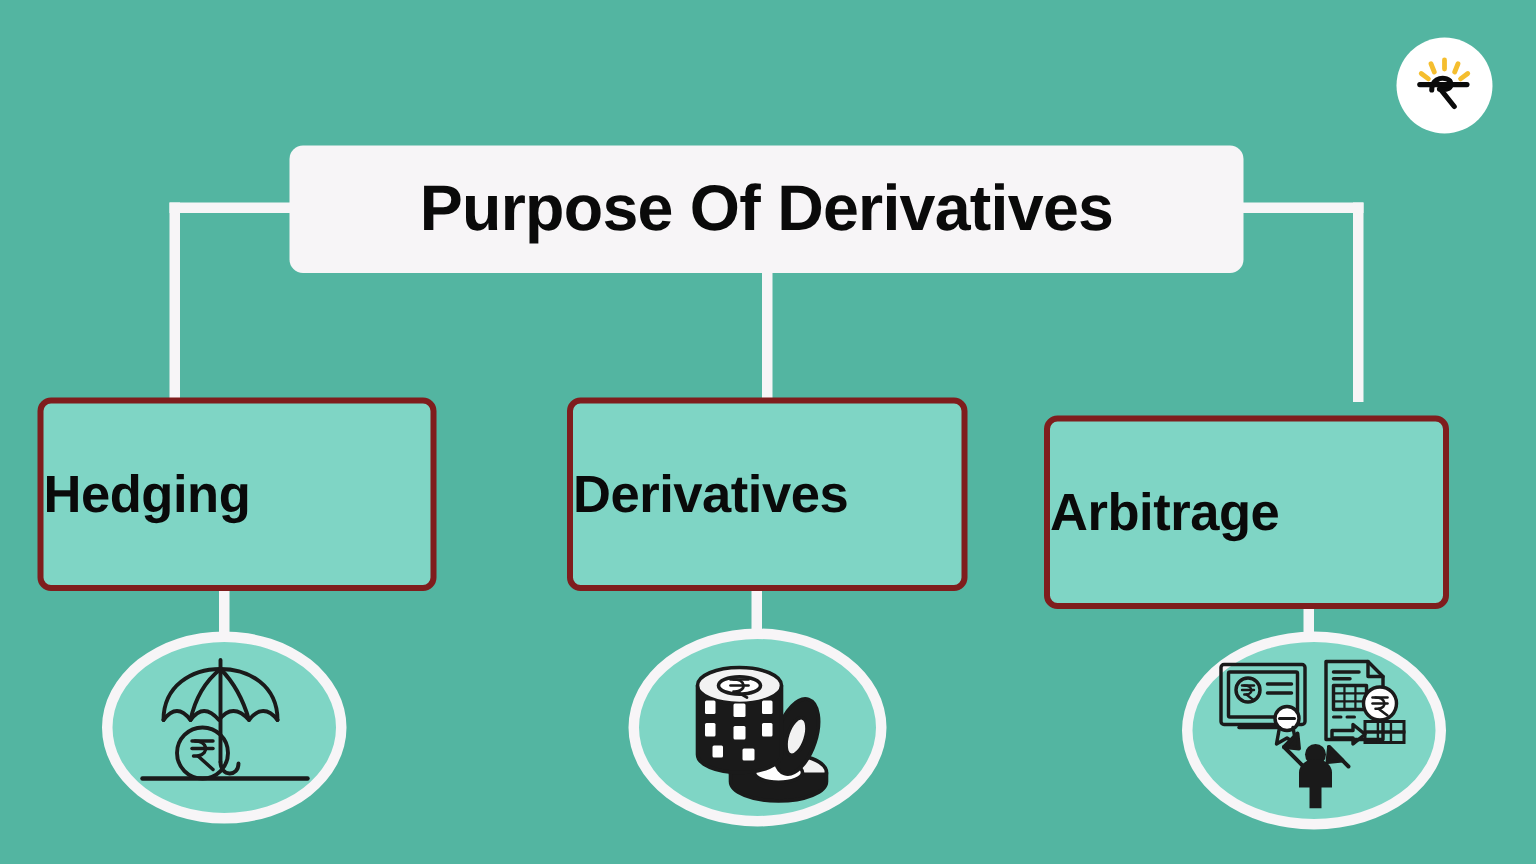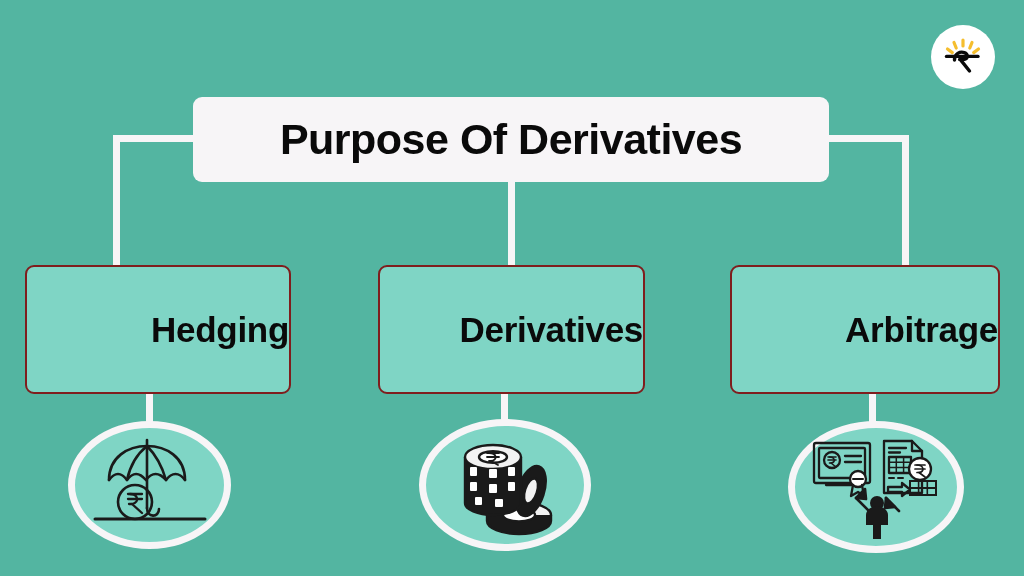--- a/index.html
+++ b/index.html
@@ -62,38 +62,38 @@
     background: #F7F5F7;
     z-index: 2;
   }
 
   
   .cat-box {
     position: absolute;
     top: 265px;
     height: 129px;
     background: #7FD5C5;
-    border: 2px solid #7f1d1d;
+    border: 4px solid #7f1d1d;
     border-radius: 9px;
     box-sizing: border-box;
     display: flex;
     align-items: center;
-    justify-content: flex-end;
+    justify-content: flex-start;
     z-index: 3;
   }
   .cat-label {
     font-size: 35px;
     font-weight: bold;
     color: #0A0A0A;
     letter-spacing: -0.3px;
     white-space: nowrap;
   }
   .box-hedging     { left: 25px;  width: 266px; }
   .box-speculating { left: 378px; width: 267px; }
-  .box-arbitrage   { left: 730px; width: 270px; }
+  .box-arbitrage   { left: 696px; width: 270px; margin-top: 12px; }
 
   
   .icon-ellipse {
     position: absolute;
     background: #7FD5C5;
     border: 7px solid #F7F5F7;
     border-radius: 50%;
     box-sizing: border-box;
     display: flex;
     align-items: center;

